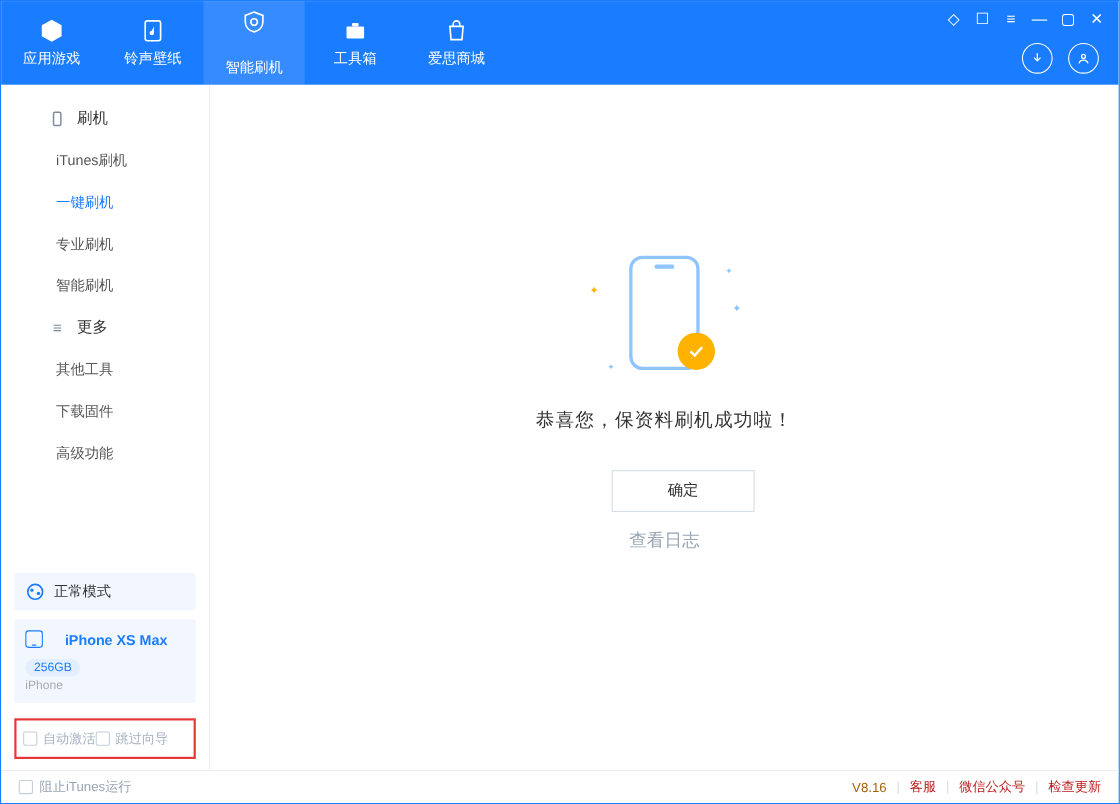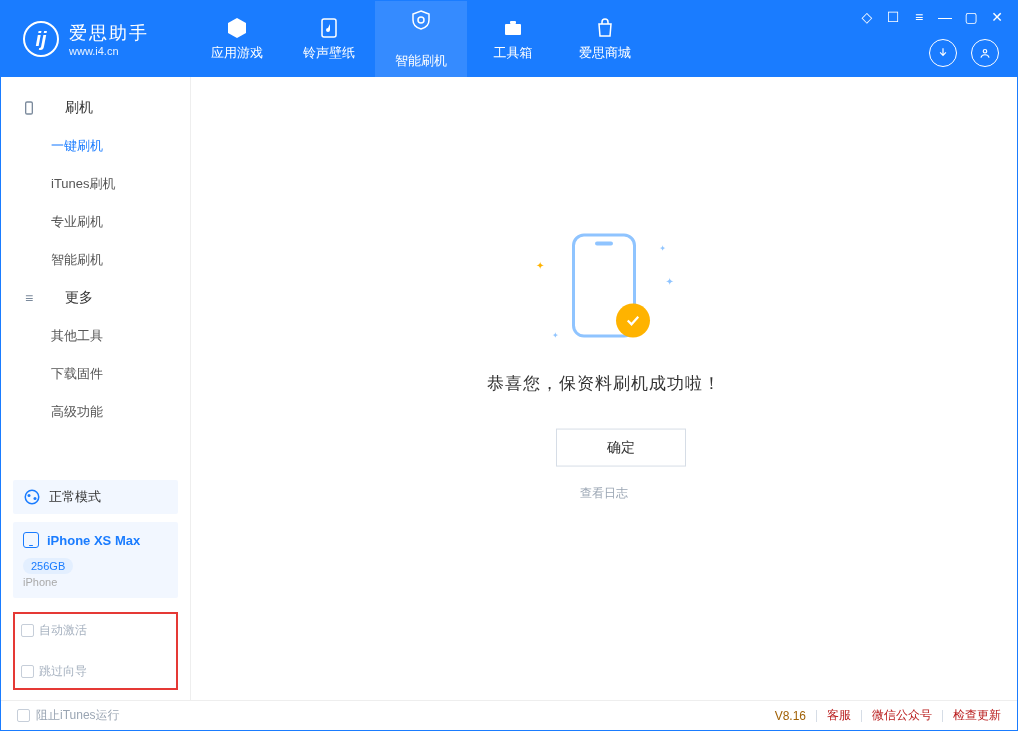--- a/index.html
+++ b/index.html
@@ -23,79 +23,70 @@
 .titlebar .tbtn { width: 16px; height: 16px; display: flex; align-items: center; justify-content: center; cursor: pointer; color: #fff; font-size: 14px; }
 
 .header-right { position: absolute; right: 18px; bottom: 10px; display: flex; gap: 14px; }
 .circle-btn { width: 28px; height: 28px; border: 1.5px solid #fff; border-radius: 50%; display: flex; align-items: center; justify-content: center; cursor: pointer; }
 .circle-btn svg { width: 14px; height: 14px; stroke: #fff; fill: none; stroke-width: 2; }
 
 
 .body { display: flex; height: calc(100% - 76px - 30px); }
 .sidebar { width: 190px; border-right: 1px solid #eee; display: flex; flex-direction: column; }
 .side-list { flex: 1; overflow-y: auto; padding-top: 12px; }
-.side-group-header { display: flex; align-items: center; gap: 28px; padding: 10px 20px; font-size: 14px; color: #333; font-weight: 500; }
+.side-group-header { display: flex; align-items: center; gap: 10px; padding: 10px 20px; font-size: 14px; color: #333; font-weight: 500; margin-left: 23px; }
 .side-group-header .ghicon { width: 16px; height: 16px; display: flex; align-items: center; justify-content: center; color: #7b8a9c; }
 .side-item { padding: 10px 20px 10px 50px; font-size: 13px; color: #555; cursor: pointer; }
 .side-item.active { color: #1a7cff; }
 
 .device-block { padding: 8px 12px 6px; }
 .mode-row { background: #f2f7ff; border-radius: 2px; padding: 8px 10px; display: flex; align-items: center; gap: 8px; font-size: 13px; color: #333; margin-bottom: 8px; }
 .mode-icon { width: 18px; height: 18px; display:flex; align-items:center; justify-content:center; }
 .mode-icon svg { width:18px; height:18px; }
 .dev-row { background: #f2f7ff; border-radius: 2px; padding: 10px 10px; font-size: 13px; }
-.dev-title { display:flex; align-items:center; gap:8px; color:#1a7cff; font-weight:600; }
+.dev-title { display:flex; align-items:center; gap:20px; color:#1a7cff; font-weight:600; }
 .dev-title .dicon { width:16px; height:16px; border:1.5px solid #1a7cff; border-radius:3px; position:relative; }
 .dev-title .dicon::after { content:''; position:absolute; bottom:1px; left:50%; transform:translateX(-50%); width:4px; height:1.5px; background:#1a7cff; border-radius:1px; }
 .storage-badge { display:inline-block; background:#e3efff; color:#1a7cff; font-size:11px; padding:2px 8px; border-radius:10px; margin-top:10px; }
 .dev-sub { color:#aaa; font-size:11px; margin-top:2px; }
 
-.options-row { border: 2px solid #e53935; margin: 8px 12px 10px; padding: 8px 6px; display: flex; gap: 24px; font-size: 12px; color: #a7b2c0; flex-direction: column; }
+.options-row { border: 2px solid #e53935; margin: 8px 12px 10px; padding: 8px 6px; display: flex; gap: 0; font-size: 12px; color: #a7b2c0; }
 .opt { display:flex; align-items:center; gap:5px; cursor:pointer; }
 .opt .cbox { width:13px; height:13px; border:1px solid #c6ced9; border-radius:2px; }
 
 
 .main { flex: 1; position: relative; }
 .result-wrap { position:absolute; top:50%; left:50%; transform:translate(-50%, -58%); text-align:center; }
 .phone-illus { position:relative; width:140px; height:110px; margin:0 auto 28px; }
 .phone-body { position:absolute; left:50%; top:0; transform:translateX(-50%); width:64px; height:104px; border:3px solid #8fc4ff; border-radius:12px; background:#fff; }
 .phone-body::after { content:''; position:absolute; top:5px; left:50%; transform:translateX(-50%); width:18px; height:4px; background:#8fc4ff; border-radius:2px; }
 .check-badge { position:absolute; right:24px; bottom:6px; width:34px; height:34px; background:#ffb300; border-radius:50%; display:flex; align-items:center; justify-content:center; }
 .check-badge svg { width:18px; height:18px; stroke:#fff; stroke-width:3; fill:none; }
 .sparkle { position:absolute; color:#8fc4ff; font-size:10px; }
 .sparkle.s1 { left:2px; top:26px; color:#ffb300; }
 .sparkle.s2 { left:18px; bottom:4px; font-size:8px; }
 .sparkle.s3 { right:8px; top:10px; font-size:8px; }
 .sparkle.s4 { right:0; top:42px; }
 .result-msg { font-size:17px; color:#333; margin-bottom:34px; letter-spacing:1px; }
 .ok-btn { display:inline-block; min-width:130px; padding:9px 36px; border:1px solid #d6dde6; background:#fff; font-size:14px; color:#333; cursor:pointer; margin-bottom:16px;margin-left:34px; }
-.log-link { font-size:12px; color:#9aa5b3; cursor:pointer;margin-top:48px; }
+.log-link { font-size:16px; color:#9aa5b3; cursor:pointer;margin-top:48px; }
 
 
 .statusbar { height:30px; border-top:1px solid #eee; display:flex; align-items:center; font-size:12px; color:#9aa5b3; padding:0 16px; }
 .statusbar .sbox { display:flex; align-items:center; gap:6px; cursor:pointer; }
 .statusbar .sbox .cbox { width:13px; height:13px; border:1px solid #c6ced9; border-radius:2px; }
 .statusbar .right { margin-left:auto; display:flex; align-items:center; gap:10px; }
 .statusbar .right .sep { width:1px; height:12px; background:#d6dde6; }
 .statusbar .link { color:#b91c1c; cursor:pointer; }
 .statusbar .ver { color:#a16207; }
 </style>
 </head>
 <body>
 
 <div class="header">
-  <div class="logo-area">
-    <div class="logo-badge">
-        <span>ij</span>
-      </div>
-    <div class="logo-text">
-      <div class="brand">爱思助手</div>
-      <div class="url">www.i4.cn</div>
-    </div>
-  </div>
 
   <div class="tabs">
     <div class="tab">
       <span class="tab-icon fill">
           <svg viewBox="0 0 24 24">
             <path d="M12 2 L21 7 L21 17 L12 22 L3 17 L3 7 Z"></path>
           </svg>
         </span>
       <span>应用游戏</span>
     </div>
@@ -165,22 +156,22 @@
   <div class="sidebar">
     <div class="side-list">
       <div class="side-group-header">
         <span class="ghicon">
             <svg viewBox="0 0 24 24" width="16" height="16" fill="none" stroke="#7b8a9c" stroke-width="2">
               <rect x="7" y="3" width="10" height="18" rx="2"></rect>
             </svg>
           </span>
         <span>刷机</span>
       </div>
+      <div class="side-item">iTunes刷机</div>
       <div class="side-item active">一键刷机</div>
-      <div class="side-item">iTunes刷机</div>
       <div class="side-item">专业刷机</div>
       <div class="side-item">智能刷机</div>
 
       <div class="side-group-header">
         <span class="ghicon">≡</span>
         <span>更多</span>
       </div>
       <div class="side-item">其他工具</div>
       <div class="side-item">下载固件</div>
       <div class="side-item">高级功能</div>

